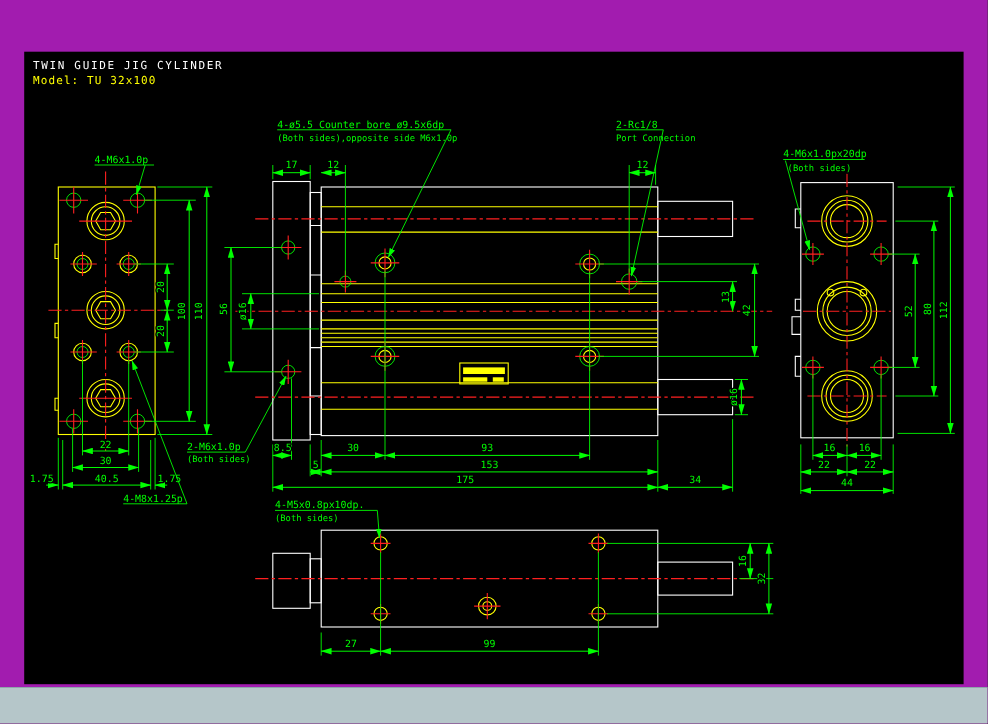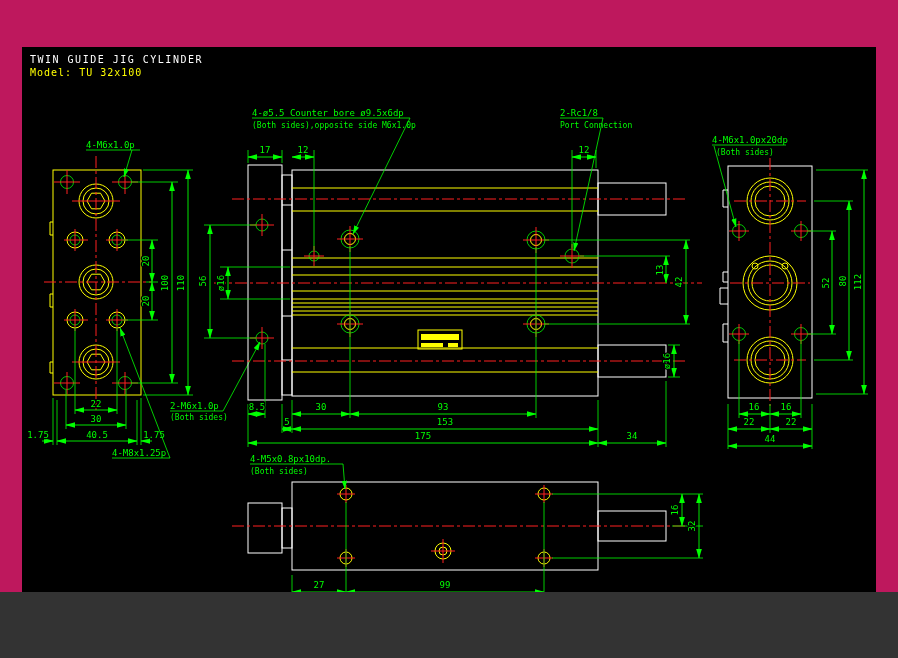--- a/index.html
+++ b/index.html
@@ -1,16 +1,16 @@
 <!DOCTYPE html>
 <html><head>
 <meta charset="utf-8">
 <style>
   html,body{margin:0;padding:0;background:#333;}
-  .stage{position:relative;width:898px;height:592px;background:#be185d;overflow:hidden;
+  .stage{position:relative;width:898px;height:658px;background:#a21caf;overflow:hidden;
          font-family:"DejaVu Sans Mono",monospace;}
   svg{position:absolute;top:0;left:0;}
   .w{stroke:#ffffff;fill:none;stroke-width:1;}
   .y{stroke:#ffff00;fill:none;stroke-width:1;}
   .g{stroke:#00ff00;fill:none;stroke-width:0.8;}
   .d{stroke:#00ff00;fill:none;stroke-width:0.9;}
   .r{stroke:#ff2020;fill:none;stroke-width:1;}
   .cl{stroke:#ff2020;fill:none;stroke-width:1;stroke-dasharray:12 3 3 3;}
   text{font-family:"DejaVu Sans Mono",monospace;}
   .t{fill:#00ff00;font-size:9px;text-anchor:middle;paint-order:stroke;stroke:#000;stroke-width:2.5px;stroke-linejoin:round;}

